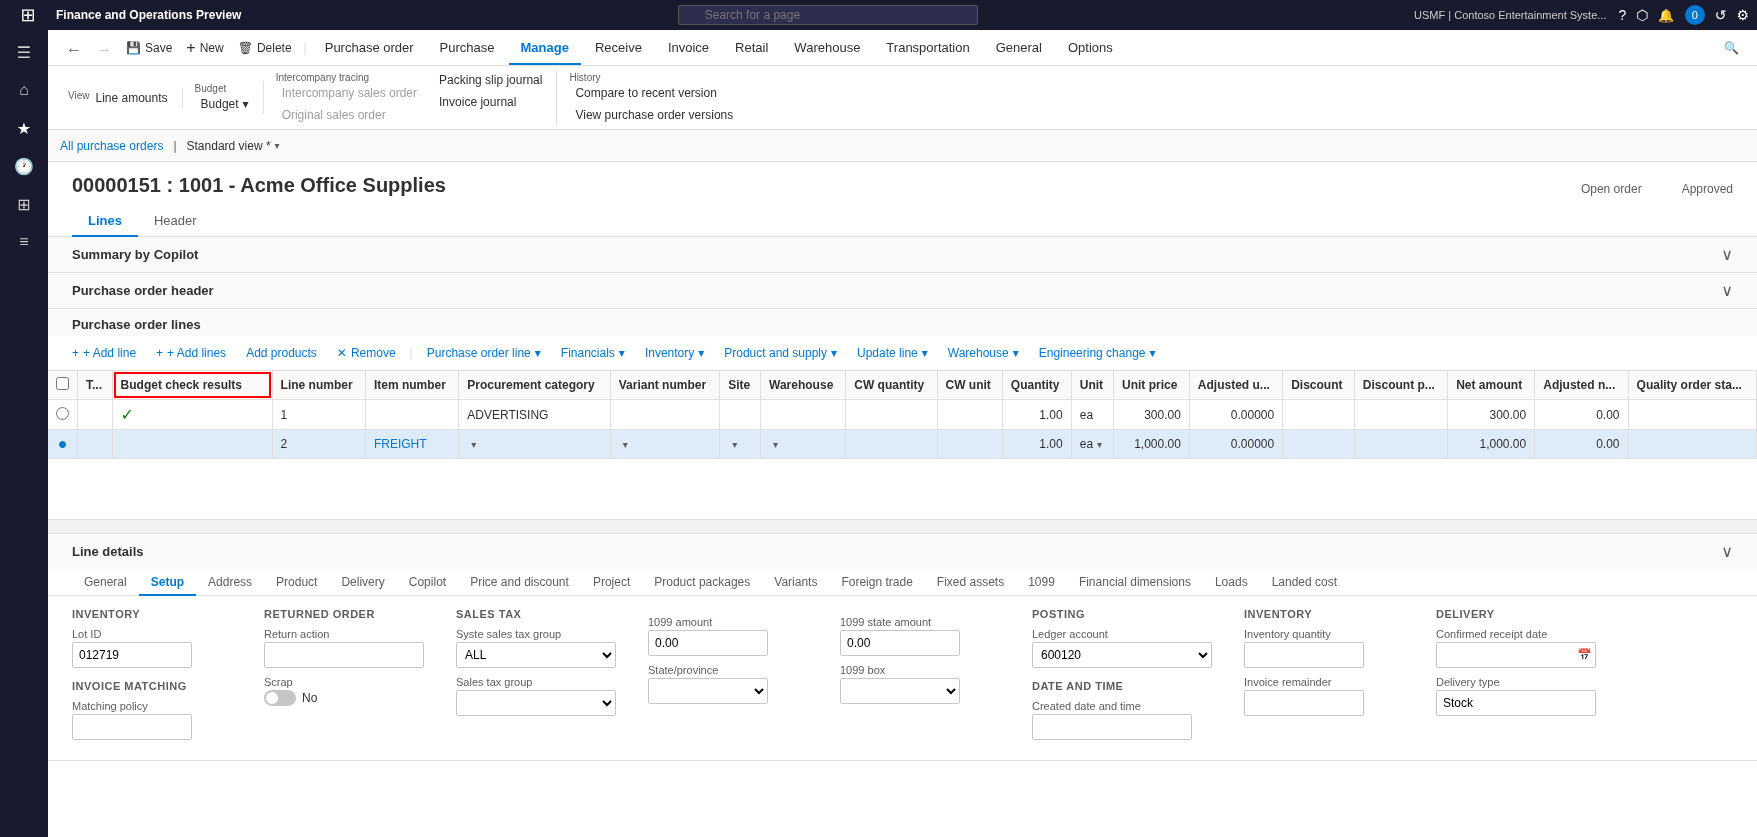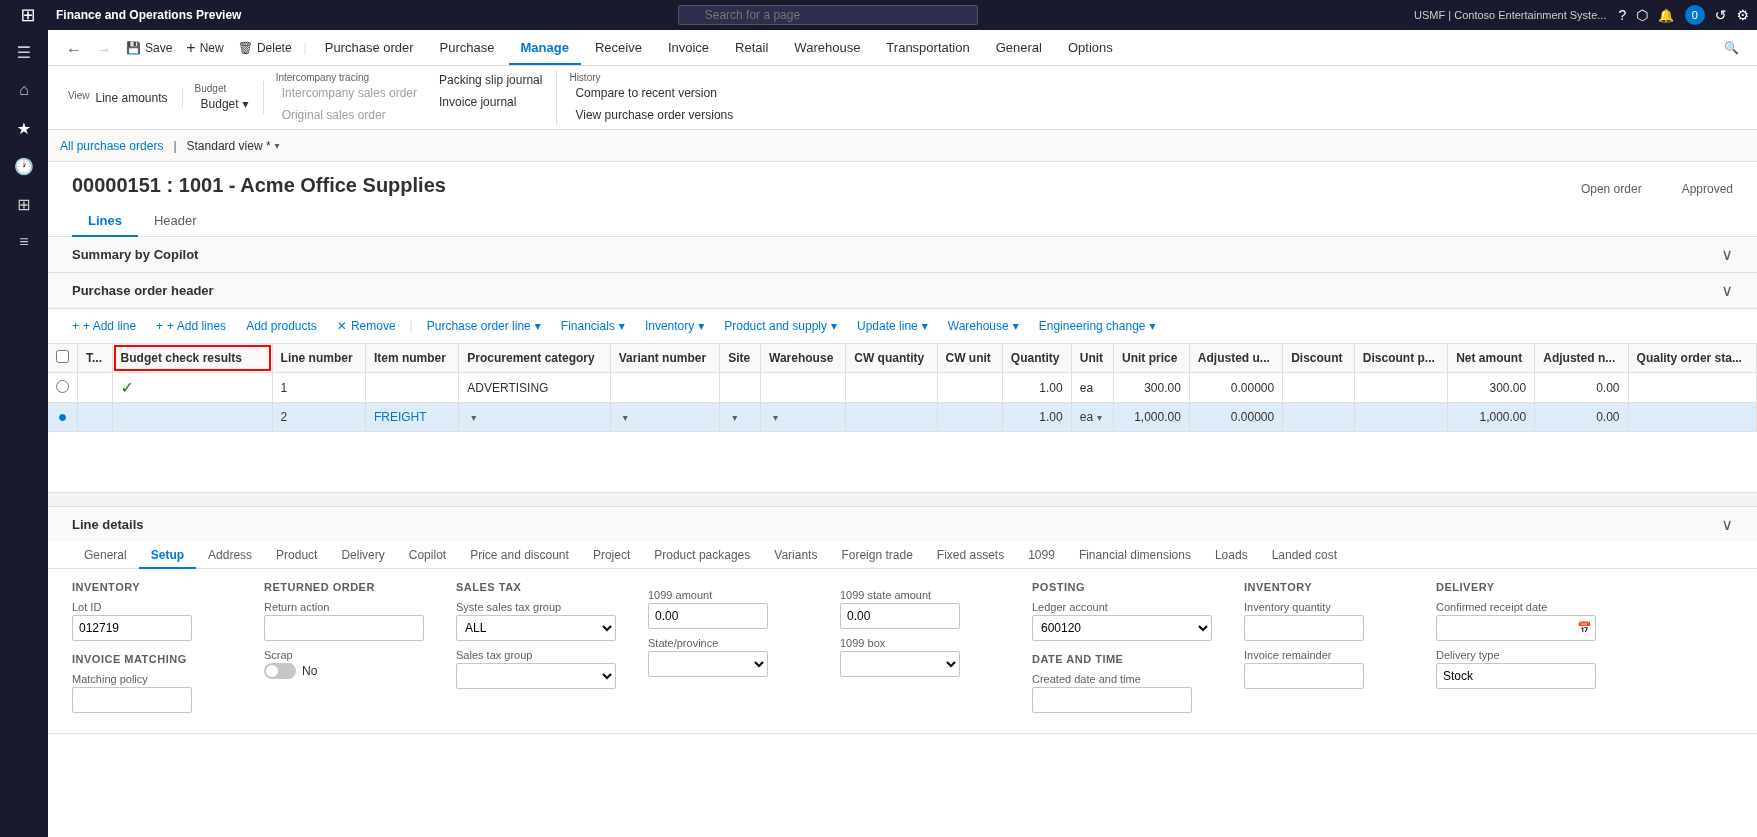--- a/index.html
+++ b/index.html
@@ -542,20 +542,23 @@
       </div>
 
       <div class="section">
         <div class="section-header">
           <span class="section-title">Purchase order header</span>
           <span class="section-collapse">∨</span>
         </div>
       </div>
 
       <div class="section">
+        <div class="section-header" style="cursor:default;padding:8px 24px 4px;">
+          <span class="section-title">Purchase order lines</span>
+        </div>
 
         <div class="po-lines-toolbar">
           <button class="lines-btn">
             <span>+</span>
             <span>+ Add line</span>
           </button>
           <button class="lines-btn">
             <span>+</span>
             <span>+ Add lines</span>
           </button>

